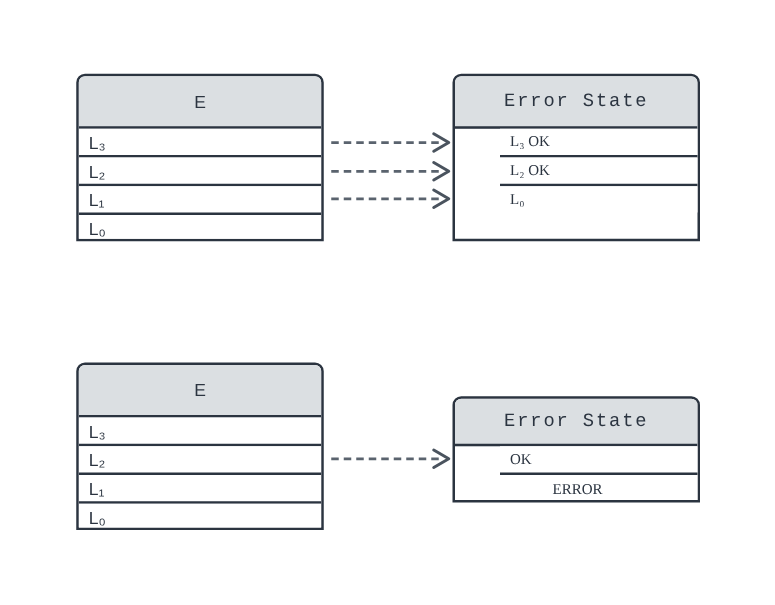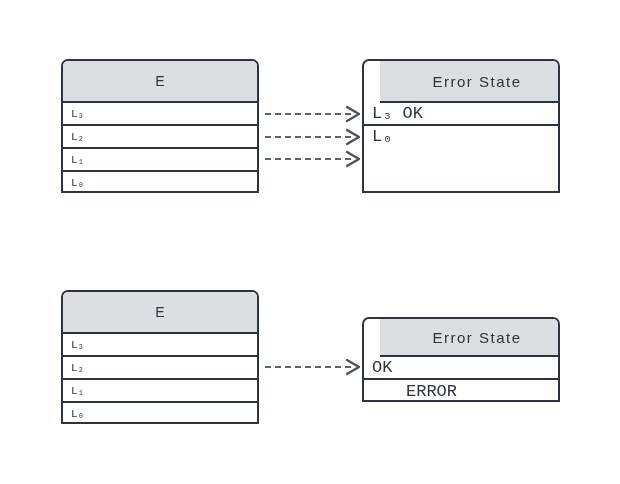--- a/index.html
+++ b/index.html
@@ -55,33 +55,33 @@
   }
   .tbl-row.last { border-bottom: none; }
 
   
   .head-sans {
     font-family: "Liberation Sans", sans-serif;
     font-size: 14px;
   }
   
   .head-mono {
-    font-family: Liberation Sans, sans-serif;
+    font-family: Liberation Mono, monospace;
     font-size: 15px;
     letter-spacing: 1.5px;
-    margin-left: 16px;
   }
   .cell-sans {
-    font-family: Liberation Mono, monospace;
-    font-size: 11px;
+    font-family: Liberation Sans, sans-serif;
+    font-size: 14px;
     text-align: right;
   }
   .cell-mono {
-    font-family: Liberation Mono, monospace;
-    font-size: 17px;
+    font-family: Liberation Serif, serif;
+    font-size: 12px;
+    margin-left: 36px;
   }
 
   
   .arrow-layer {
     position: absolute;
     left: 0; top: 0;
     width: 620px; height: 484px;
     pointer-events: none;
   }
 </style>
@@ -94,20 +94,21 @@
     <div class="tbl-head head-sans" style="height:42px;">E</div>
     <div class="tbl-row cell-sans" style="height:23px;">L₃</div>
     <div class="tbl-row cell-sans" style="height:23px;">L₂</div>
     <div class="tbl-row cell-sans" style="height:23px;">L₁</div>
     <div class="tbl-row cell-sans last" style="height:21px;">L₀</div>
   </div>
 
   <div class="tbl" style="left:362px; top:59px; width:198px; height:134px;">
     <div class="tbl-head head-mono" style="height:42px;">Error State</div>
     <div class="tbl-row cell-mono" style="height:23px;">L₃ OK</div>
+    <div class="tbl-row cell-mono" style="height:23px;">L₂ OK</div>
     <div class="tbl-row cell-mono last" style="height:21px;">L₀</div>
   </div>
 
   <div class="tbl" style="left:61px; top:290px; width:198px; height:134px;">
     <div class="tbl-head head-sans" style="height:42px;">E</div>
     <div class="tbl-row cell-sans" style="height:23px;">L₃</div>
     <div class="tbl-row cell-sans" style="height:23px;">L₂</div>
     <div class="tbl-row cell-sans" style="height:23px;">L₁</div>
     <div class="tbl-row cell-sans last" style="height:21px;">L₀</div>
   </div>

